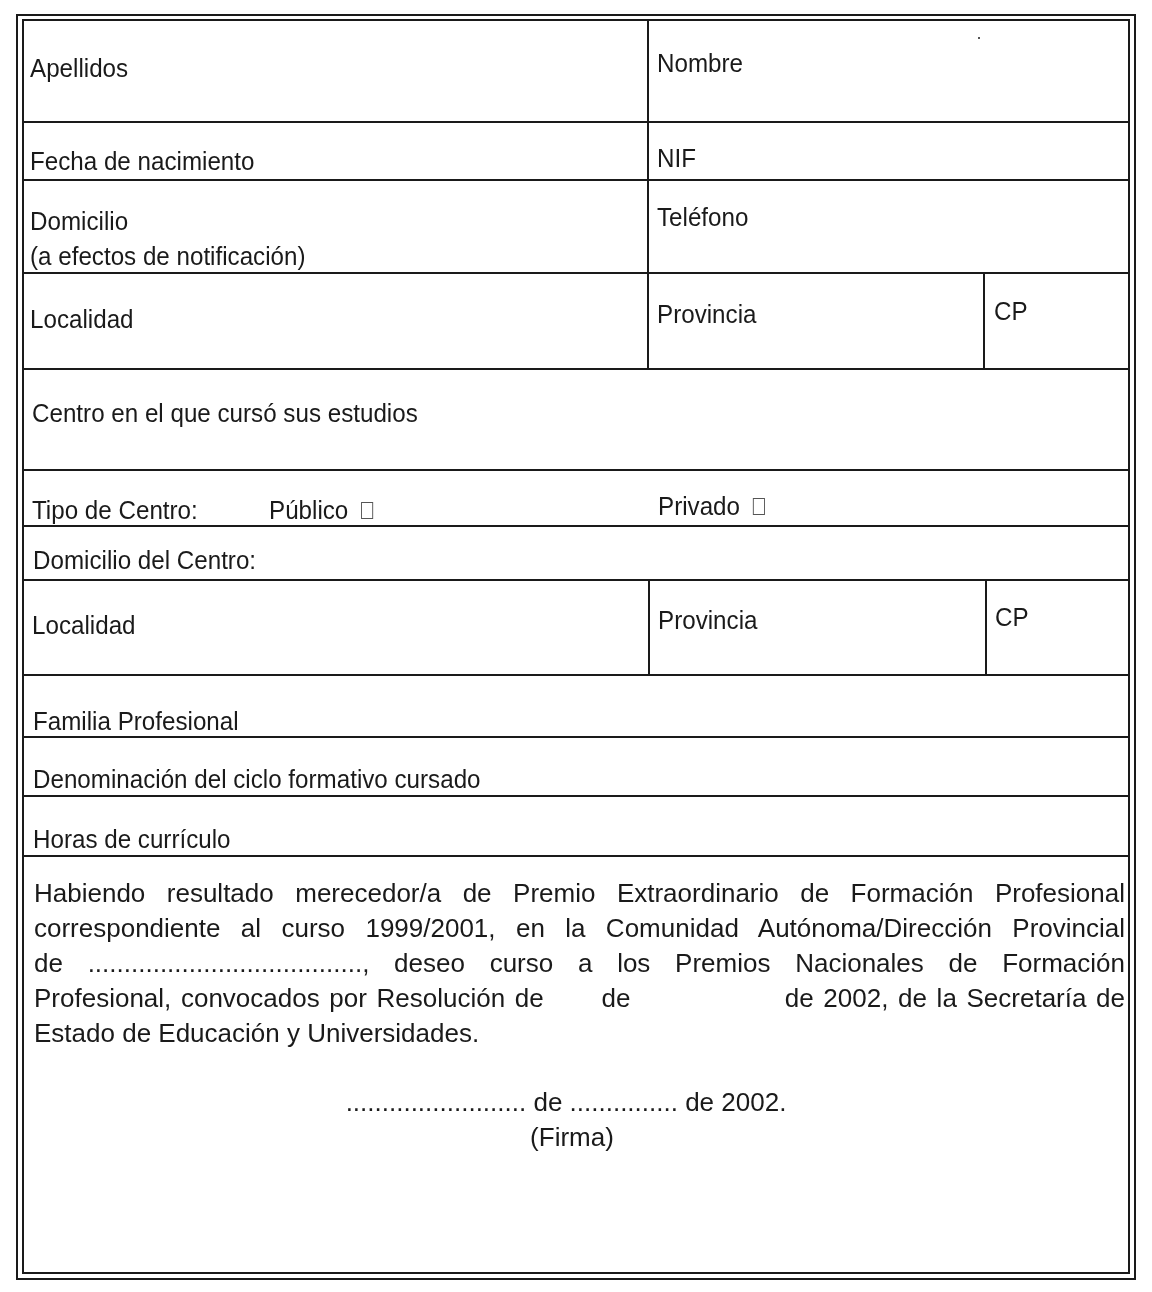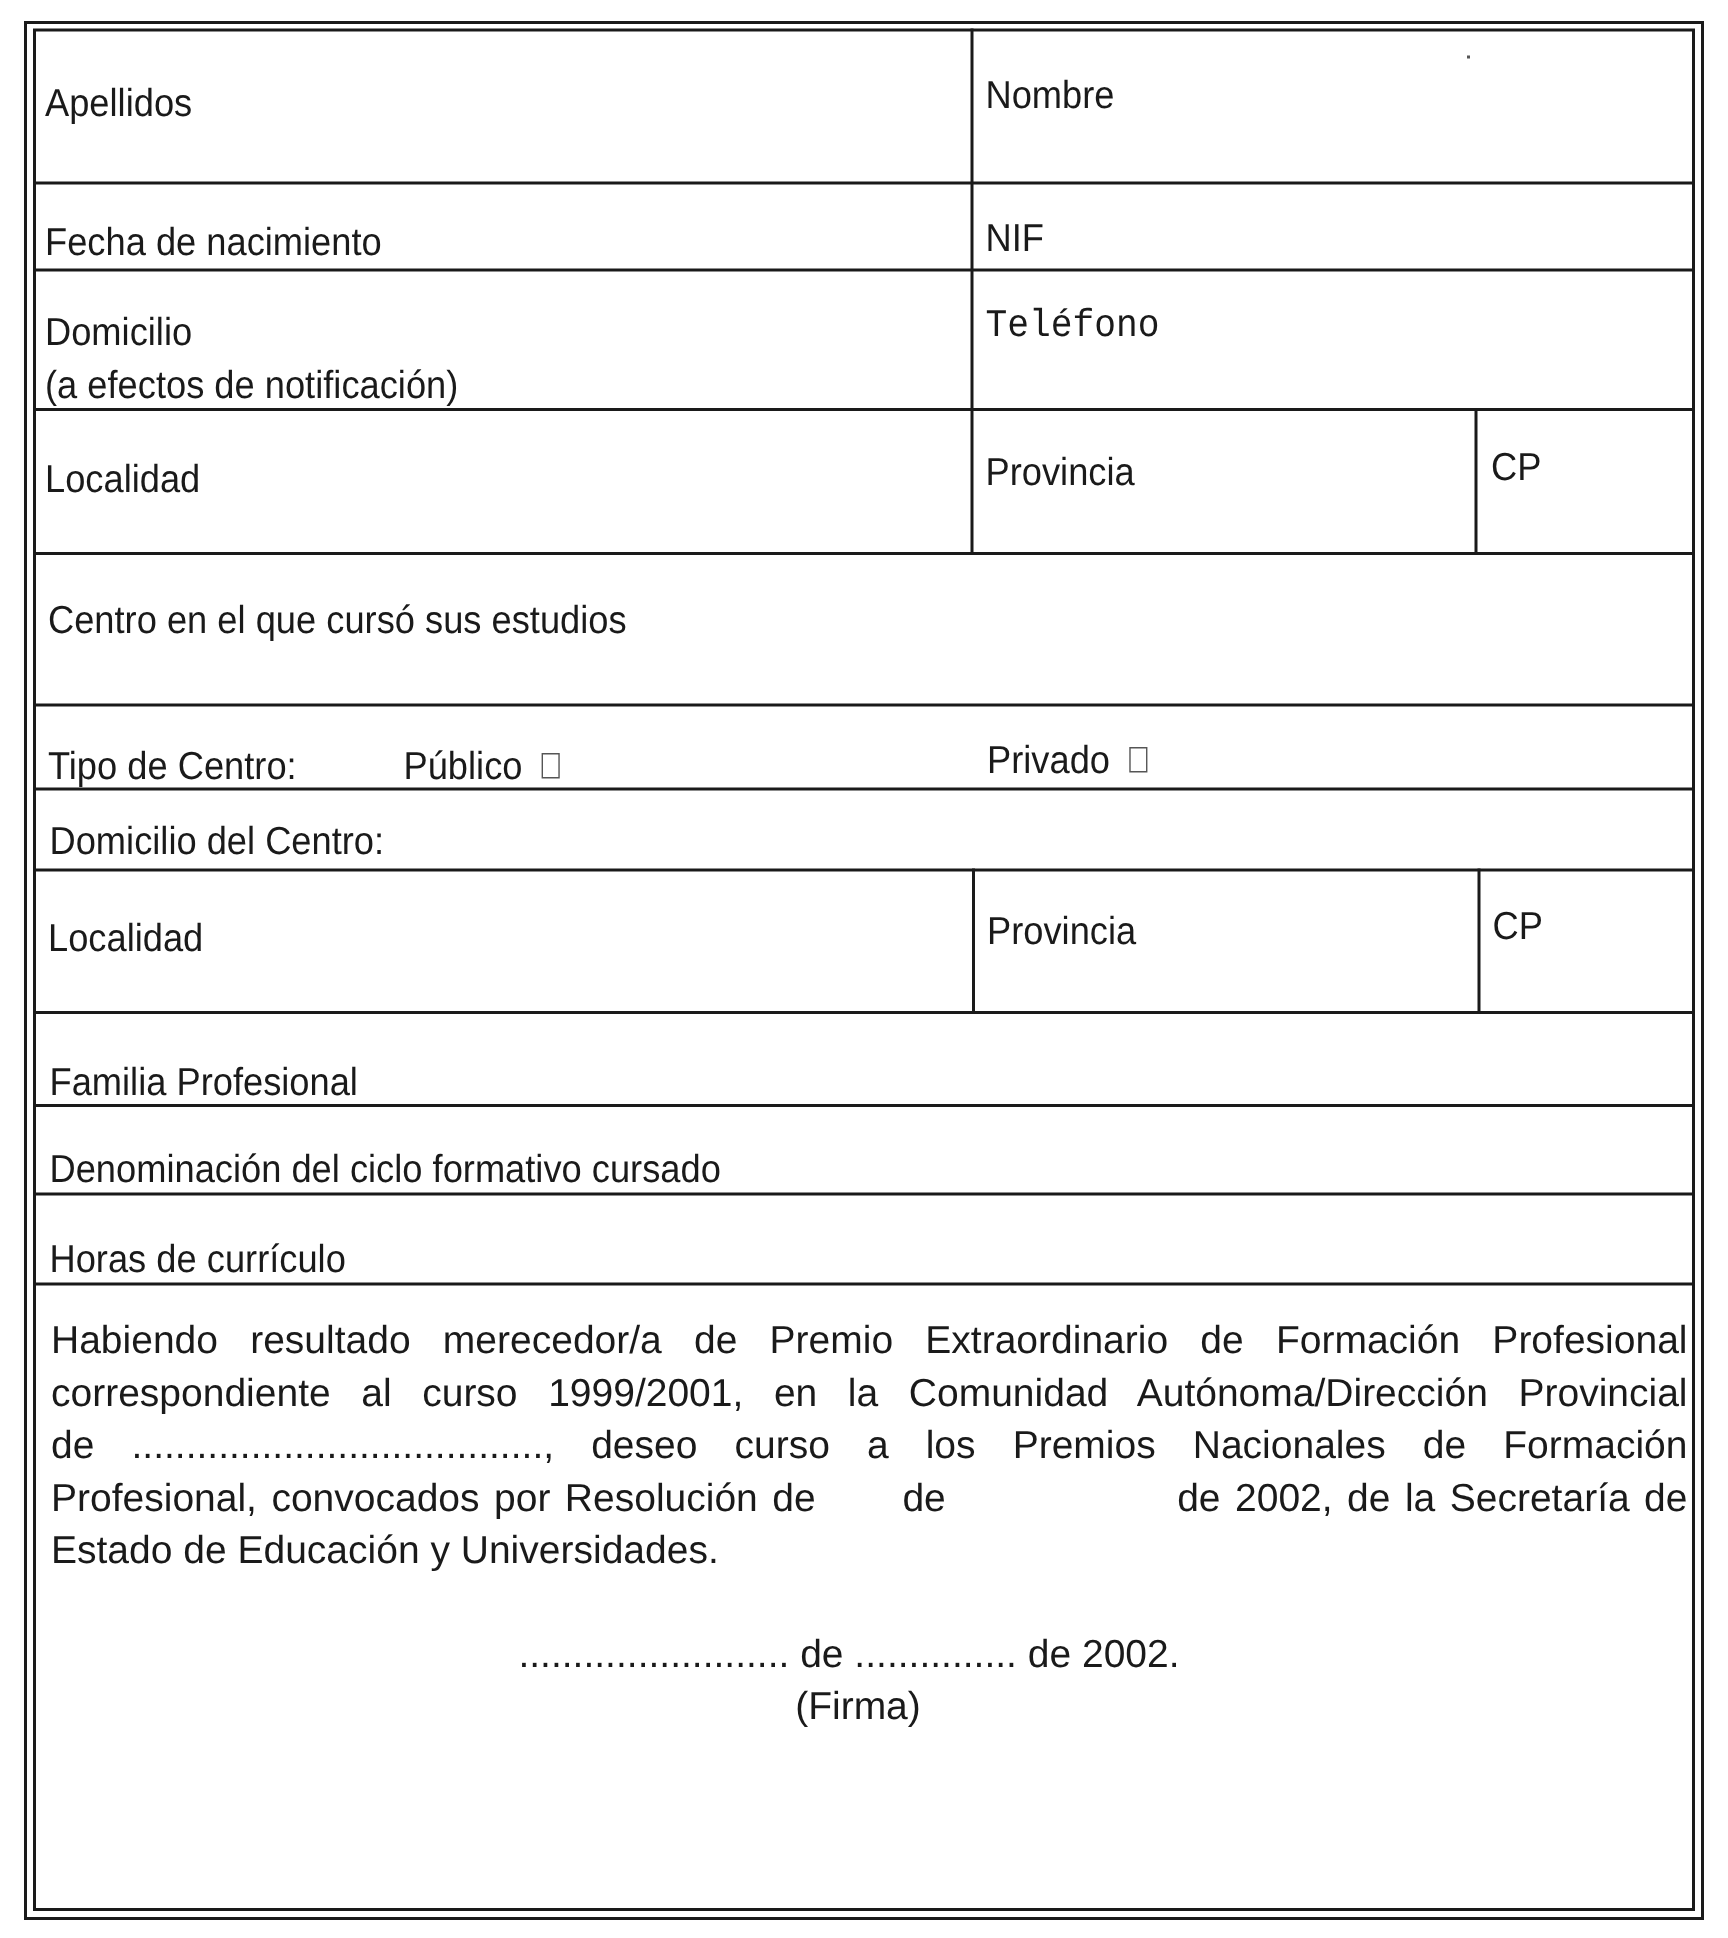--- a/index.html
+++ b/index.html
@@ -53,21 +53,21 @@
   <span class="lbl cond" style="left:6px; top:23px;">Fecha de nacimiento</span>
 </div>
 <div class="field" style="left:649px; top:123px; width:479px; height:56px;">
   <span class="lbl cond" style="left:8px; top:20px;">NIF</span>
 </div>
 
 <div class="field" style="left:24px; top:181px; width:623px; height:91px;">
   <span class="lbl cond" style="left:6px; top:25px;">Domicilio</span>
   <span class="lbl cond" style="left:6px; top:60px;">(a efectos de notificación)</span>
 </div>
-<div class="field" style="left:649px; top:181px; width:479px; height:91px;font-family:Liberation Mono, monospace;">
+<div class="field" style="left:649px; top:181px; width:479px; height:91px;">
   <span class="lbl cond" style="left:8px; top:21px;">Teléfono</span>
 </div>
 
 <div class="field" style="left:24px; top:274px; width:623px; height:94px;">
   <span class="lbl cond" style="left:6px; top:30px;">Localidad</span>
 </div>
 <div class="field" style="left:649px; top:274px; width:334px; height:94px;">
   <span class="lbl cond" style="left:8px; top:25px;">Provincia</span>
 </div>
 <div class="field" style="left:985px; top:274px; width:143px; height:94px;">

